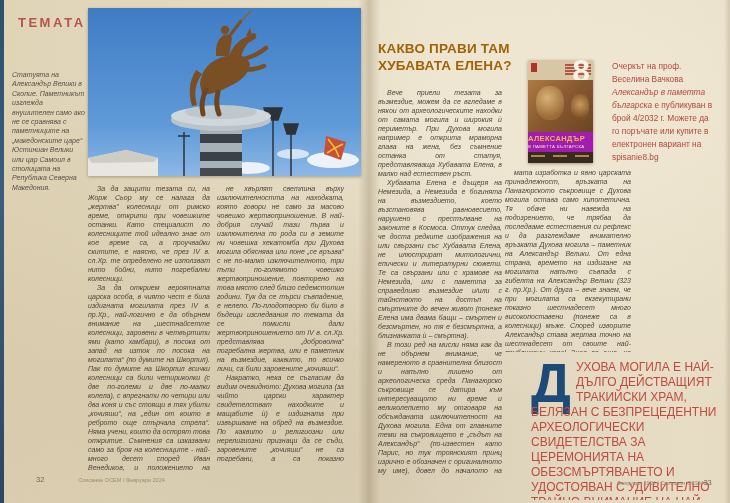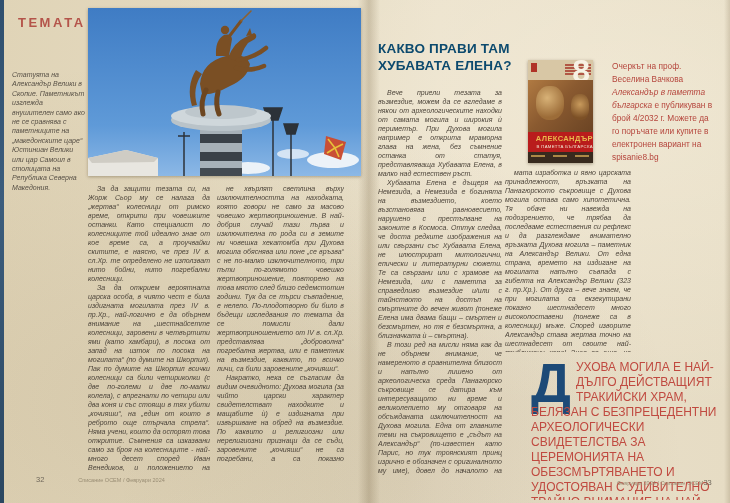--- a/index.html
+++ b/index.html
@@ -41,38 +41,38 @@
   .bodycol{position:absolute;z-index:2;color:#4c443a;font-size:7px;line-height:9px;
     font-style:italic;text-align:justify;overflow:hidden;}
   .bodycol p{margin:0;text-indent:9px;}
   .col-l1{left:88px;top:184px;width:122px;height:288px;}
   .col-l2{left:217px;top:184px;width:127px;height:278px;}
   .col-r1{left:378px;top:88px;width:124px;height:388px;}
   .col-r2{left:505px;top:168px;width:126px;height:184px;}
 
   
   .headline{position:absolute;left:378px;top:40px;width:170px;z-index:2;
-    color:#0c4a6e;font-size:13.5px;line-height:17px;font-weight:bold;letter-spacing:.2px;}
+    color:#a16207;font-size:13.5px;line-height:17px;font-weight:bold;letter-spacing:.2px;}
 
   
   .cover{position:absolute;left:528px;top:60px;width:65px;height:103px;z-index:2;
     background:#d8c7a5;box-shadow:0 1px 3px rgba(60,45,20,.4);overflow:hidden;}
   .cover .logo8{position:absolute;right:3px;top:-6px;color:#f7f2e4;font-size:32px;
     font-weight:bold;line-height:34px;}
   .cover .mini-logo{position:absolute;left:3px;top:3px;width:6px;height:9px;background:#b03226;}
   .cover .toplines{position:absolute;right:2px;top:4px;width:26px;}
   .cover .toplines i{display:block;height:1.5px;margin-bottom:1.5px;background:#a8392c;opacity:.8;}
   .cover .fresco{position:absolute;left:0;top:20px;width:65px;height:52px;
     background:linear-gradient(135deg,#b07a42 0%,#8a5a30 45%,#6b4424 100%);}
   .cover .fresco .blob1{position:absolute;left:8px;top:6px;width:28px;height:34px;border-radius:45%;
     background:radial-gradient(circle at 40% 35%, #d8b277, #9c6c38 70%);}
   .cover .fresco .blob2{position:absolute;right:4px;top:14px;width:18px;height:26px;border-radius:40%;
     background:radial-gradient(circle at 50% 40%, #c89a5c, #7c5026 75%);}
-  .cover .titleband{position:absolute;left:0;top:72px;width:65px;height:20px;background:#b91c1c;
-    text-align:right;}
+  .cover .titleband{position:absolute;left:0;top:72px;width:65px;height:20px;background:#a21caf;
+    text-align:left;}
   .cover .titleband .t{color:#e9b94d;font-size:7.5px;font-weight:bold;letter-spacing:.4px;margin-top:2px;}
   .cover .titleband .s{color:#f2e8d4;font-size:4.3px;letter-spacing:.3px;margin-top:1px;}
   .cover .bottomband{position:absolute;left:0;top:92px;width:65px;height:11px;background:#382a1e;}
   .cover .bottomband i{position:absolute;top:3px;width:14px;height:1.5px;background:#c9a050;opacity:.8;}
   .cover .bottomband i.b1{left:3px;} .cover .bottomband i.b2{left:25px;} .cover .bottomband i.b3{left:47px;}
 
   
   .note{position:absolute;left:612px;top:60px;width:106px;z-index:2;
     color:#b5453c;font-size:8.3px;line-height:13px;}
   .note .it{font-style:italic;text-align:center;}

